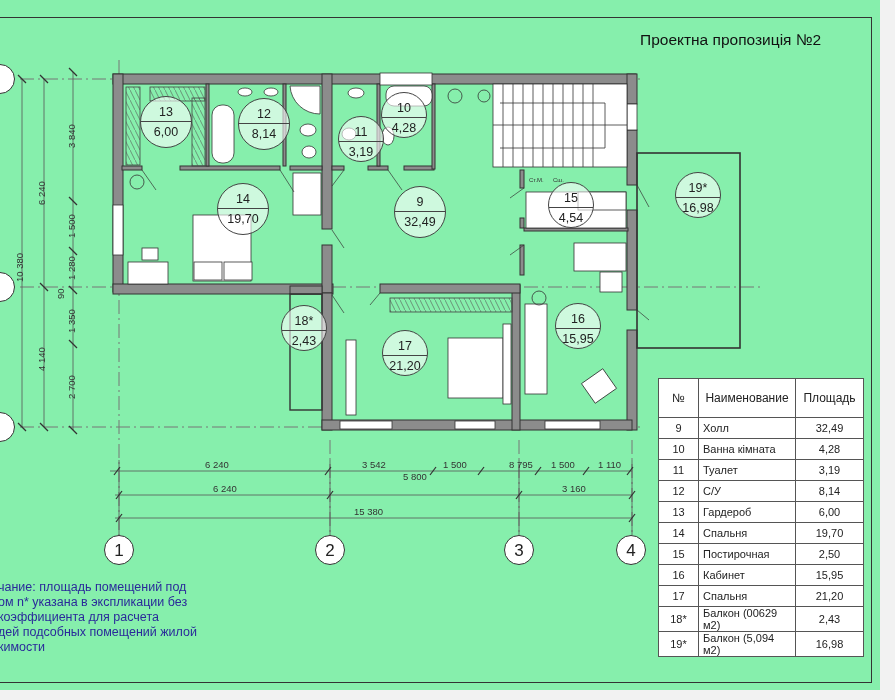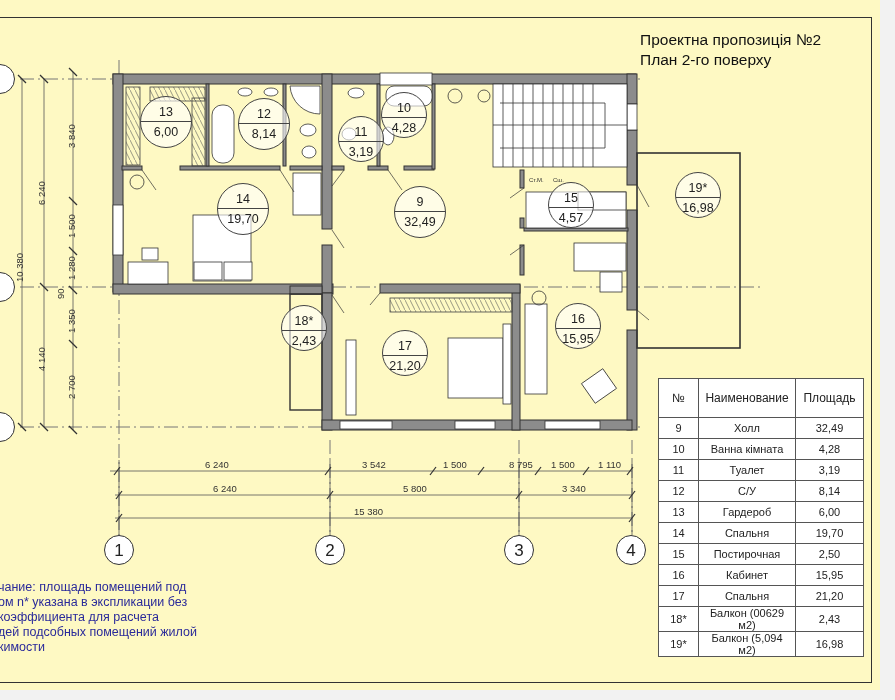--- a/index.html
+++ b/index.html
@@ -1,44 +1,43 @@
 <!DOCTYPE html>
 <html><head>
 <meta charset="utf-8">
 <style>
   html,body{margin:0;padding:0;}
   body{width:895px;height:700px;background:#f2f2f2;position:relative;overflow:hidden;font-family:"Liberation Sans",sans-serif;color:#222;}
-  .sheet{position:absolute;left:0;top:0;width:880px;height:690px;background:#fef9c3;}
+  .sheet{position:absolute;left:0;top:0;width:880px;height:690px;background:#86efac;}
   .frame{position:absolute;left:-2px;top:17px;width:874px;height:666px;border:1.5px solid #333;box-sizing:border-box;}
   .title{position:absolute;left:640px;top:30px;font-size:15.5px;line-height:20px;color:#111;}
   svg.plan{position:absolute;left:0;top:0;}
   .room-label{position:absolute;width:52px;height:52px;border:1px solid #444;border-radius:50%;background:rgba(255,255,255,0.6);text-align:center;font-size:12.5px;color:#222;box-sizing:border-box;}
   .room-label .num{display:block;height:24px;line-height:30px;border-bottom:1px solid #444;}
   .room-label .area{display:block;line-height:20px;}
   .dim{position:absolute;font-size:9.5px;color:#333;white-space:nowrap;}
   .dim.v{transform:rotate(-90deg);transform-origin:left top;}
   .axis{position:absolute;width:30px;height:30px;border:1px solid #333;border-radius:50%;text-align:center;line-height:30px;font-size:17px;background:#fff;box-sizing:border-box;}
   .note{position:absolute;left:-2px;top:580px;width:260px;font-size:12.5px;line-height:15px;color:#2a2a9a;}
   .watermark{position:absolute;left:162px;top:290px;font-size:118px;line-height:118px;color:rgba(110,110,110,0.55);letter-spacing:8px;white-space:nowrap;pointer-events:none;}
   table.expl{position:absolute;left:658px;top:378px;border-collapse:collapse;font-size:11px;background:#fff;}
   table.expl td,table.expl th{border:1px solid #555;padding:0 4px;height:20px;}
   table.expl th{font-weight:normal;height:38px;font-size:12px;}
   table.expl td.c1{width:31px;text-align:center;}
-  table.expl td.c2{width:88px;text-align:center;}
+  table.expl td.c2{width:88px;text-align:left;}
   table.expl td.c3{width:59px;text-align:center;}
 </style>
 </head>
 <body>
 
 <div class="sheet">
   <div class="frame"></div>
 
   <div class="title">
     <div>Проектна пропозиція №2</div>
-    <div>План 2-го поверху</div>
   </div>
 
   <svg class="plan" width="895" height="700">
     <defs>
       <pattern id="hatch" width="5" height="10" patternUnits="userSpaceOnUse">
         <line x1="0" y1="0" x2="5" y2="10" stroke="#555" stroke-width="0.6"></line>
       </pattern>
     </defs>
 
     <g stroke="#777" stroke-width="1" stroke-dasharray="14,4,2,4" fill="none">
@@ -250,21 +249,21 @@
   <div class="room-label" style="left:140px;top:96px">
       <span class="num">13</span>
       <span class="area">6,00</span>
     </div>
   <div class="room-label" style="left:217px;top:183px">
       <span class="num">14</span>
       <span class="area">19,70</span>
     </div>
   <div class="room-label" style="left:548px;top:182px;width:46px;height:46px">
       <span class="num">15</span>
-      <span class="area">4,57</span>
+      <span class="area">4,54</span>
     </div>
   <div class="room-label" style="left:555px;top:303px;width:46px;height:46px">
       <span class="num">16</span>
       <span class="area">15,95</span>
     </div>
   <div class="room-label" style="left:382px;top:330px;width:46px;height:46px">
       <span class="num">17</span>
       <span class="area">21,20</span>
     </div>
   <div class="room-label" style="left:281px;top:305px;width:46px;height:46px">
@@ -279,22 +278,22 @@
   <div class="dim" style="left:529px;top:177px;font-size:6px">Ст.М.</div>
   <div class="dim" style="left:553px;top:177px;font-size:6px">Сш.</div>
 
   <div class="dim" style="left:205px;top:459px">6 240</div>
   <div class="dim" style="left:362px;top:459px">3 542</div>
   <div class="dim" style="left:443px;top:459px">1 500</div>
   <div class="dim" style="left:509px;top:459px">8 795</div>
   <div class="dim" style="left:551px;top:459px">1 500</div>
   <div class="dim" style="left:598px;top:459px">1 110</div>
   <div class="dim" style="left:213px;top:483px">6 240</div>
-  <div class="dim" style="left:403px;top:483px">5 800</div>
-  <div class="dim" style="left:562px;top:483px">3 340</div>
+  <div class="dim" style="left:403px;top:471px">5 800</div>
+  <div class="dim" style="left:562px;top:483px">3 160</div>
   <div class="dim" style="left:354px;top:506px">15 380</div>
 
   <div class="dim v" style="left:14px;top:282px">10 380</div>
   <div class="dim v" style="left:36px;top:205px">6 240</div>
   <div class="dim v" style="left:36px;top:371px">4 140</div>
   <div class="dim v" style="left:66px;top:148px">3 840</div>
   <div class="dim v" style="left:66px;top:238px">1 500</div>
   <div class="dim v" style="left:66px;top:280px">1 280</div>
   <div class="dim v" style="left:55px;top:299px">90</div>
   <div class="dim v" style="left:66px;top:333px">1 350</div>

